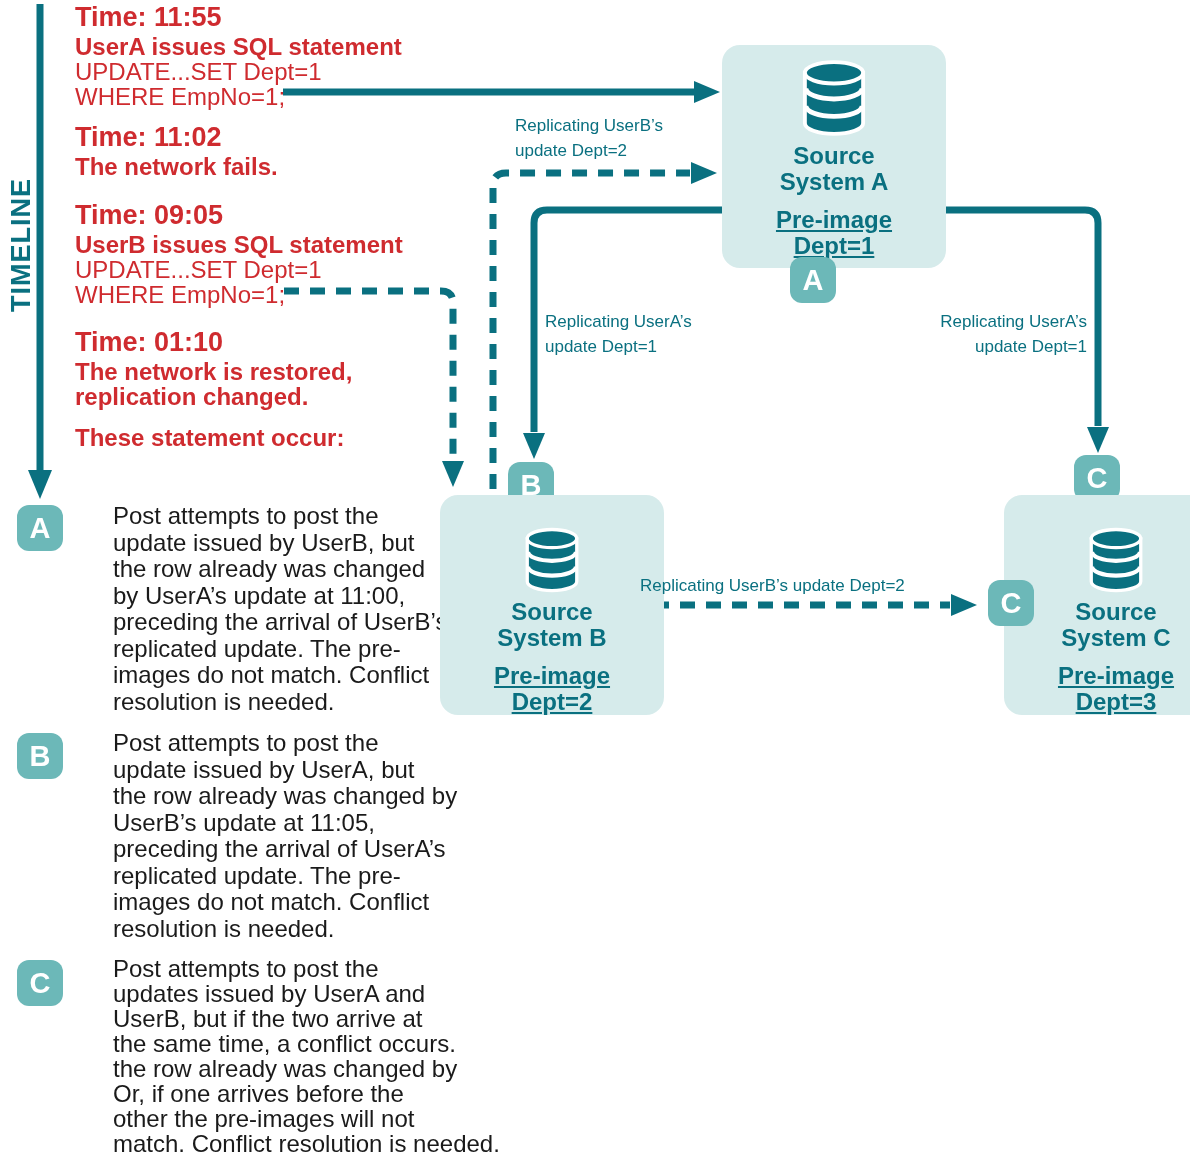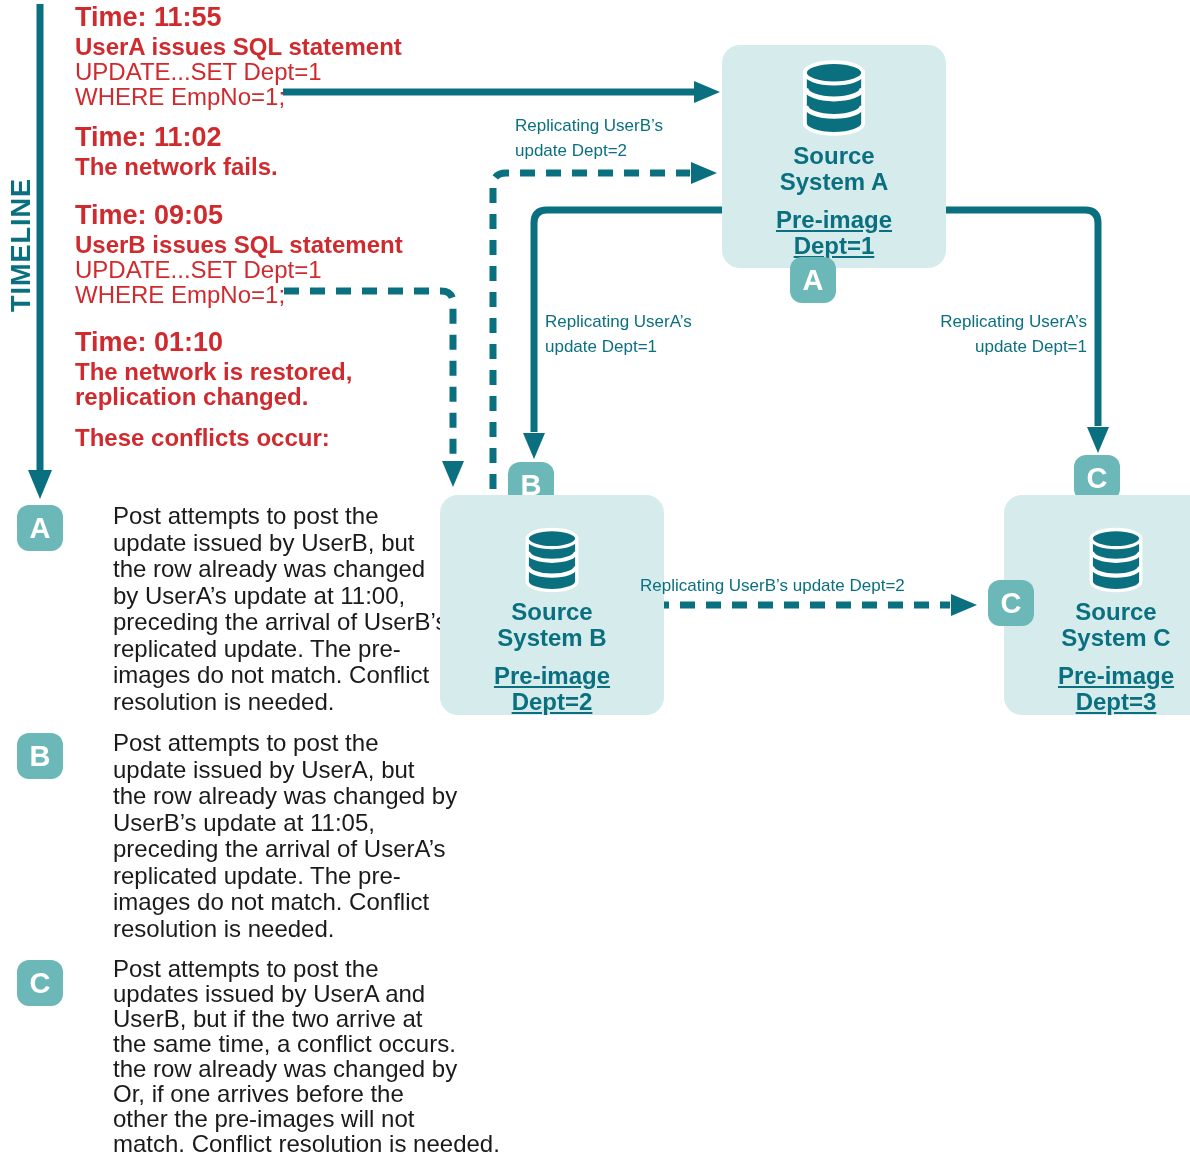--- a/index.html
+++ b/index.html
@@ -97,21 +97,21 @@
     <div class="event-line b">UserB issues SQL statement</div>
     <div class="event-line">UPDATE...SET Dept=1</div>
     <div class="event-line">WHERE EmpNo=1;</div>
   </div>
   <div class="event" style="top:327px;">
     <div class="event-heading">Time: 01:10</div>
     <div class="event-line b">The network is restored,</div>
     <div class="event-line b">replication changed.</div>
   </div>
   <div class="event" style="top:425px;">
-    <div class="event-line b">These conflicts occur:</div>
+    <div class="event-line b">These statement occur:</div>
   </div>
 
   <div class="badge" style="left:17px;top:505px;">A</div>
   <div class="conflict-text" style="top:503px;">Post attempts to post the
 update issued by UserB, but
 the row already was changed
 by UserA’s update at 11:00,
 preceding the arrival of UserB’s
 replicated update. The pre-
 images do not match. Conflict

